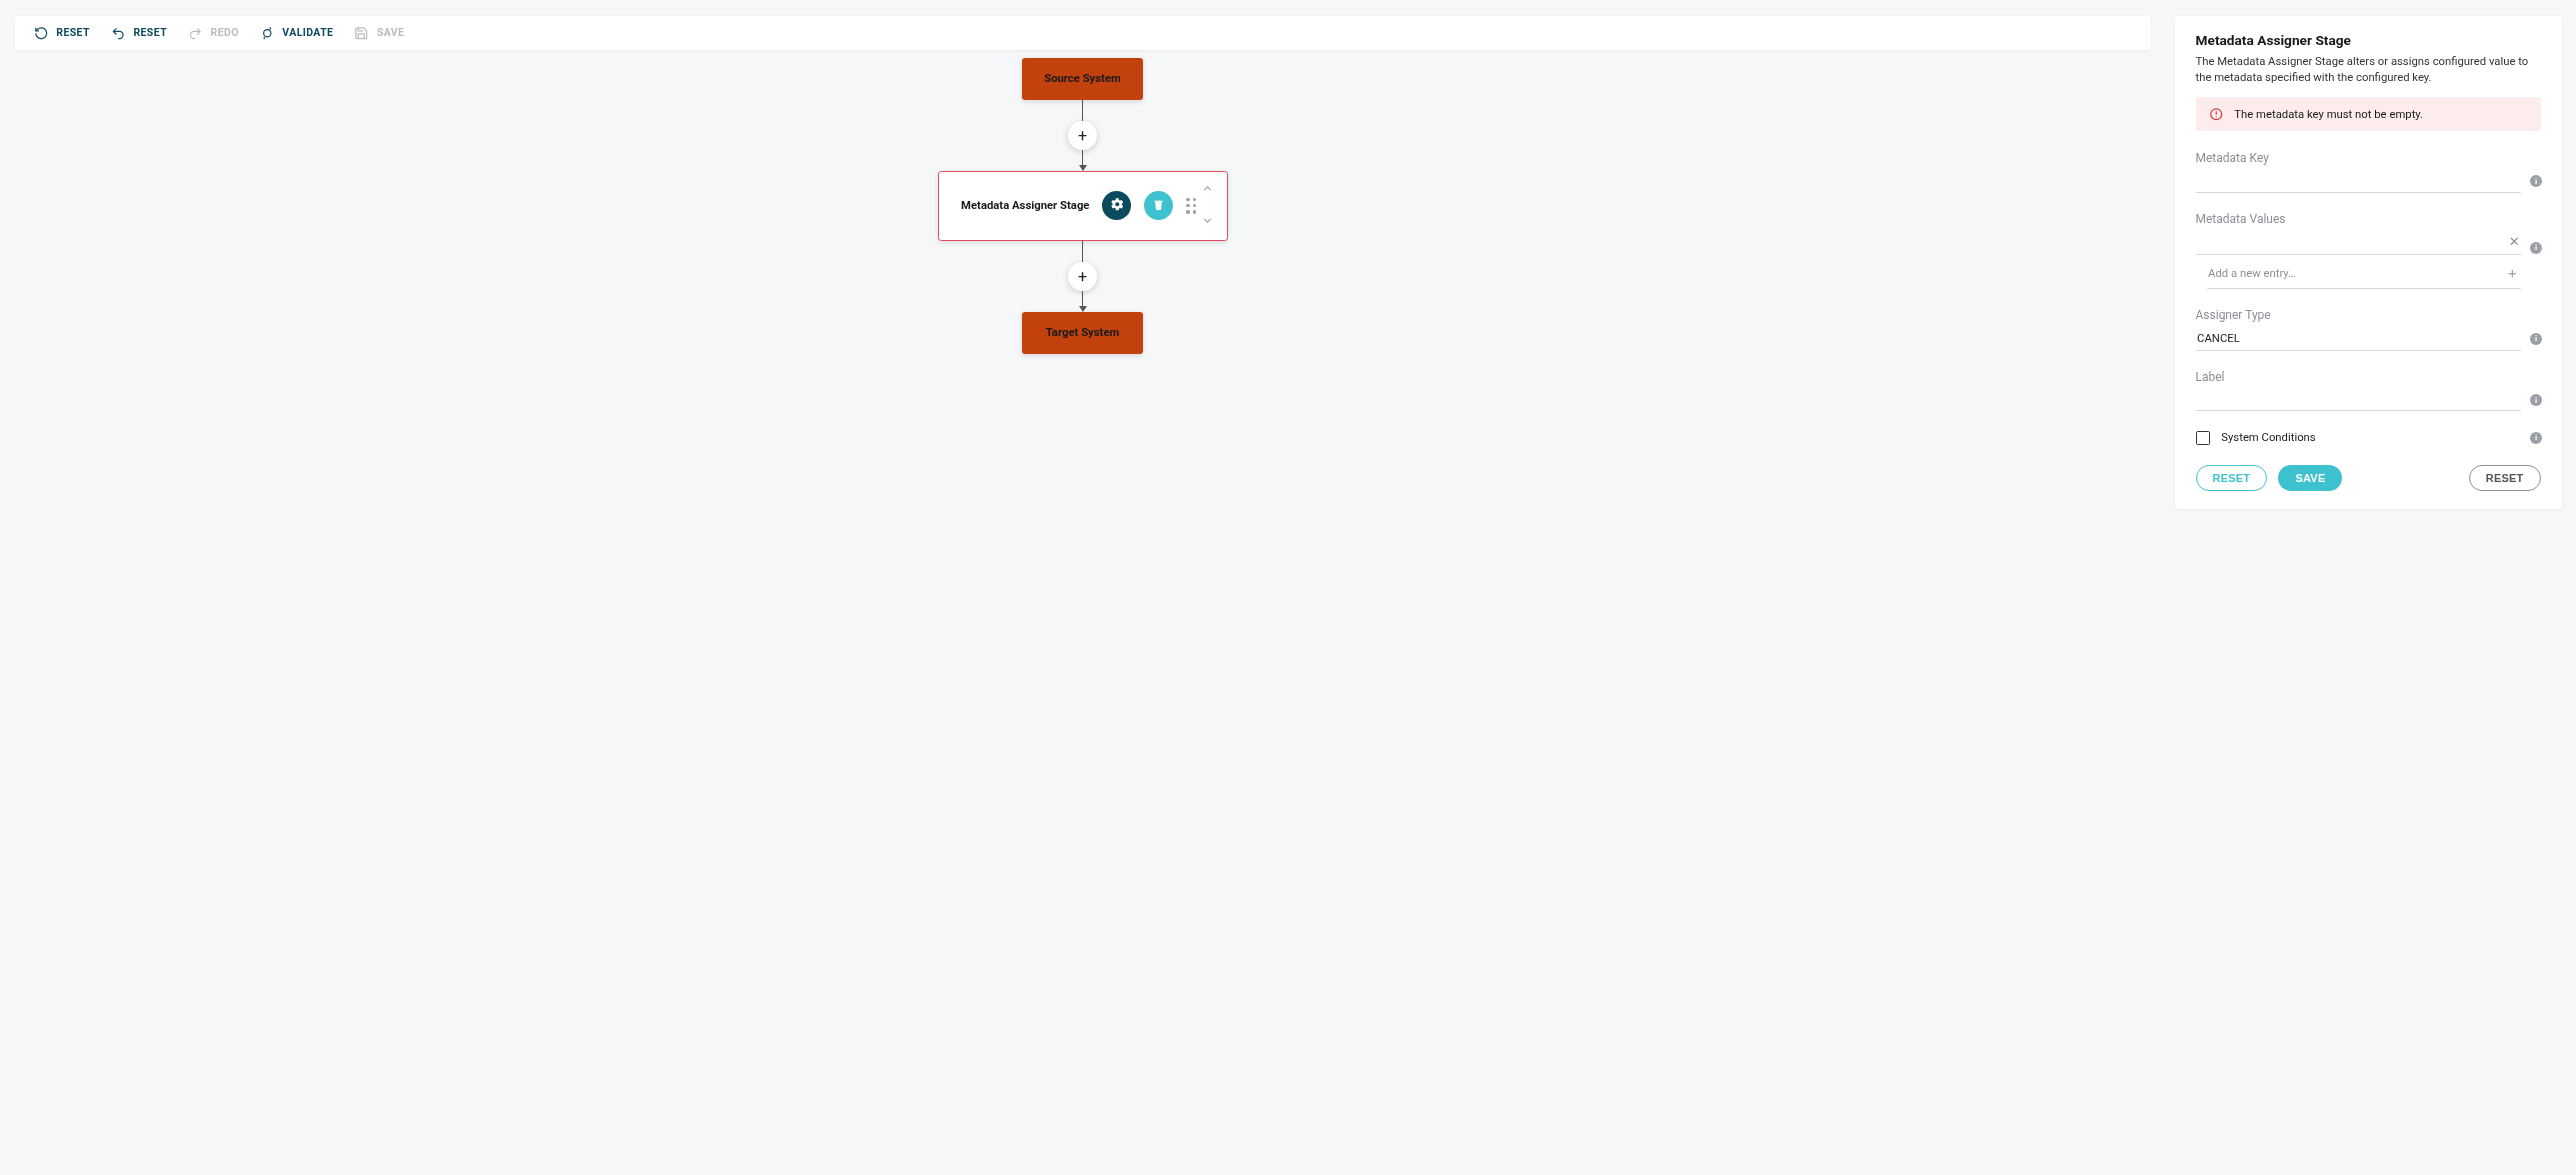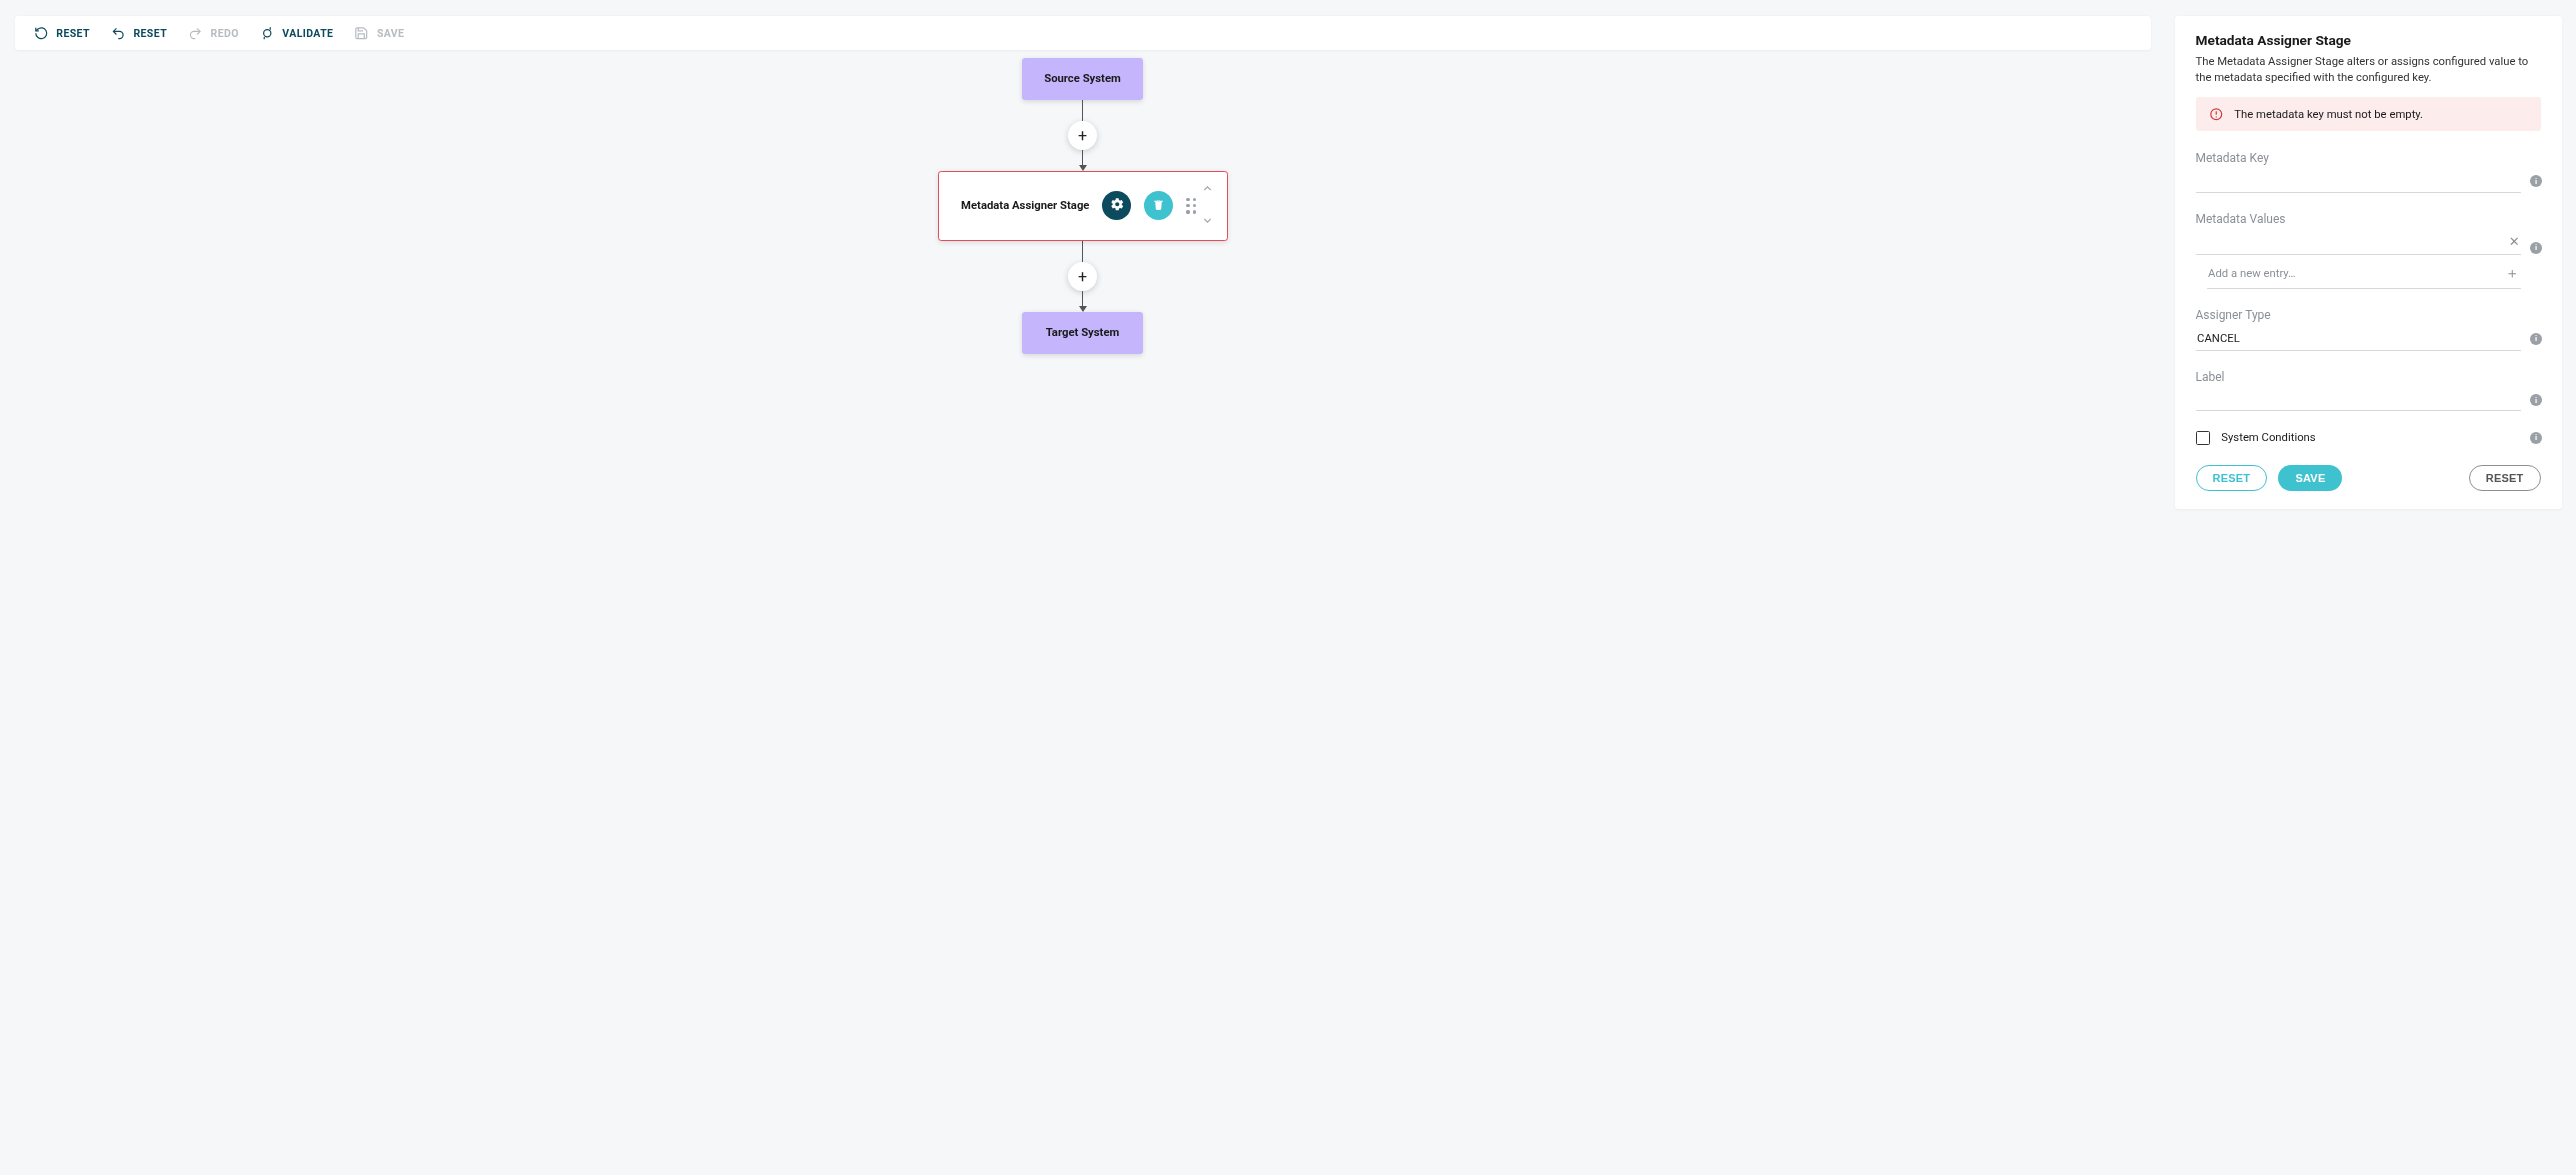--- a/index.html
+++ b/index.html
@@ -16,21 +16,21 @@
   .page-title {
     font-size: 24px;
     font-weight: 500;
     letter-spacing: 0.4px;
     margin-bottom: 22.6px;
     color: #161616;
   }
   .layout {
     display: flex;
     gap: 24px;
-    align-items: flex-end;
+    align-items: center;
   }
   .canvas-area {
     flex: 1 1 auto;
     min-width: 0;
   }
   .toolbar {
     background: #fff;
     border-radius: 3.2px;
     box-shadow: 0 0.8px 2.4px rgba(0,0,0,0.05);
     padding: 9.7px 19.3px;
@@ -62,21 +62,21 @@
   .flow-col {
     position: absolute;
     left: 50%;
     transform: translateX(-50%);
     top: 0;
     display: flex;
     flex-direction: column;
     align-items: center;
   }
   .node {
-    background:#c4b5fd;
+    background:#c2410c;
     border-radius:3.2px;
     box-shadow: 0 1.6px 4.8px rgba(0,0,0,0.12);
     padding: 14.5px 22.6px;
     font-weight: 700;
     font-size: 11.3px;
     text-align:center;
     min-width: 121px;
   }
   .connector { display:flex; flex-direction:column; align-items:center; }
   .line { width:1.6px; background:#555; }

